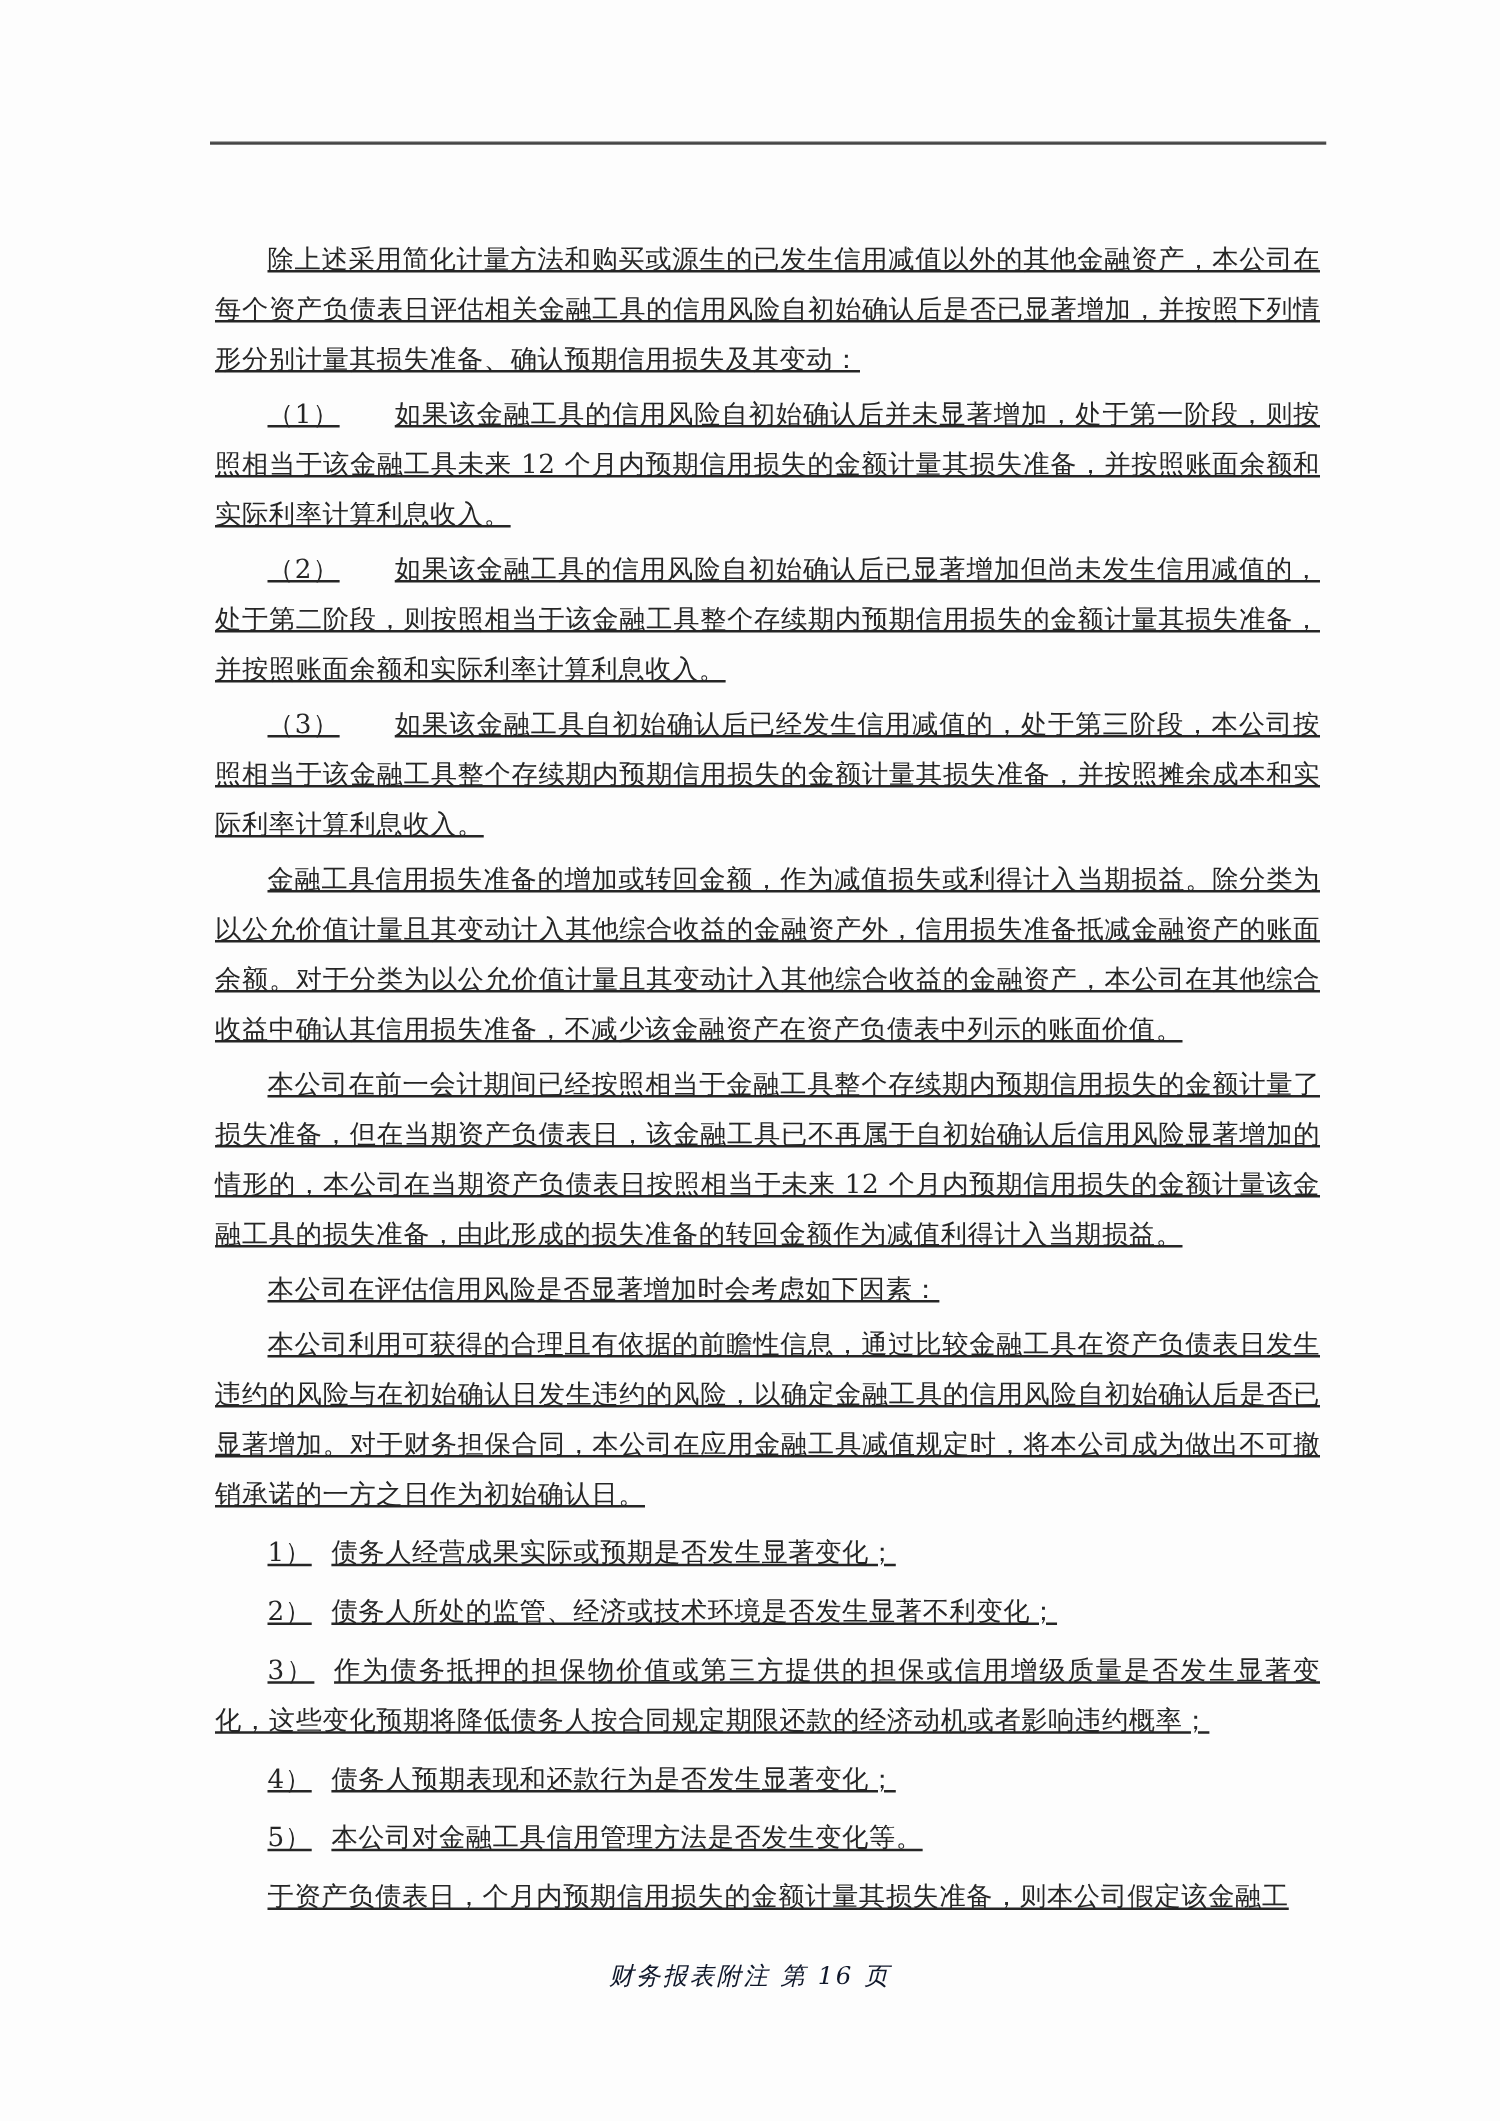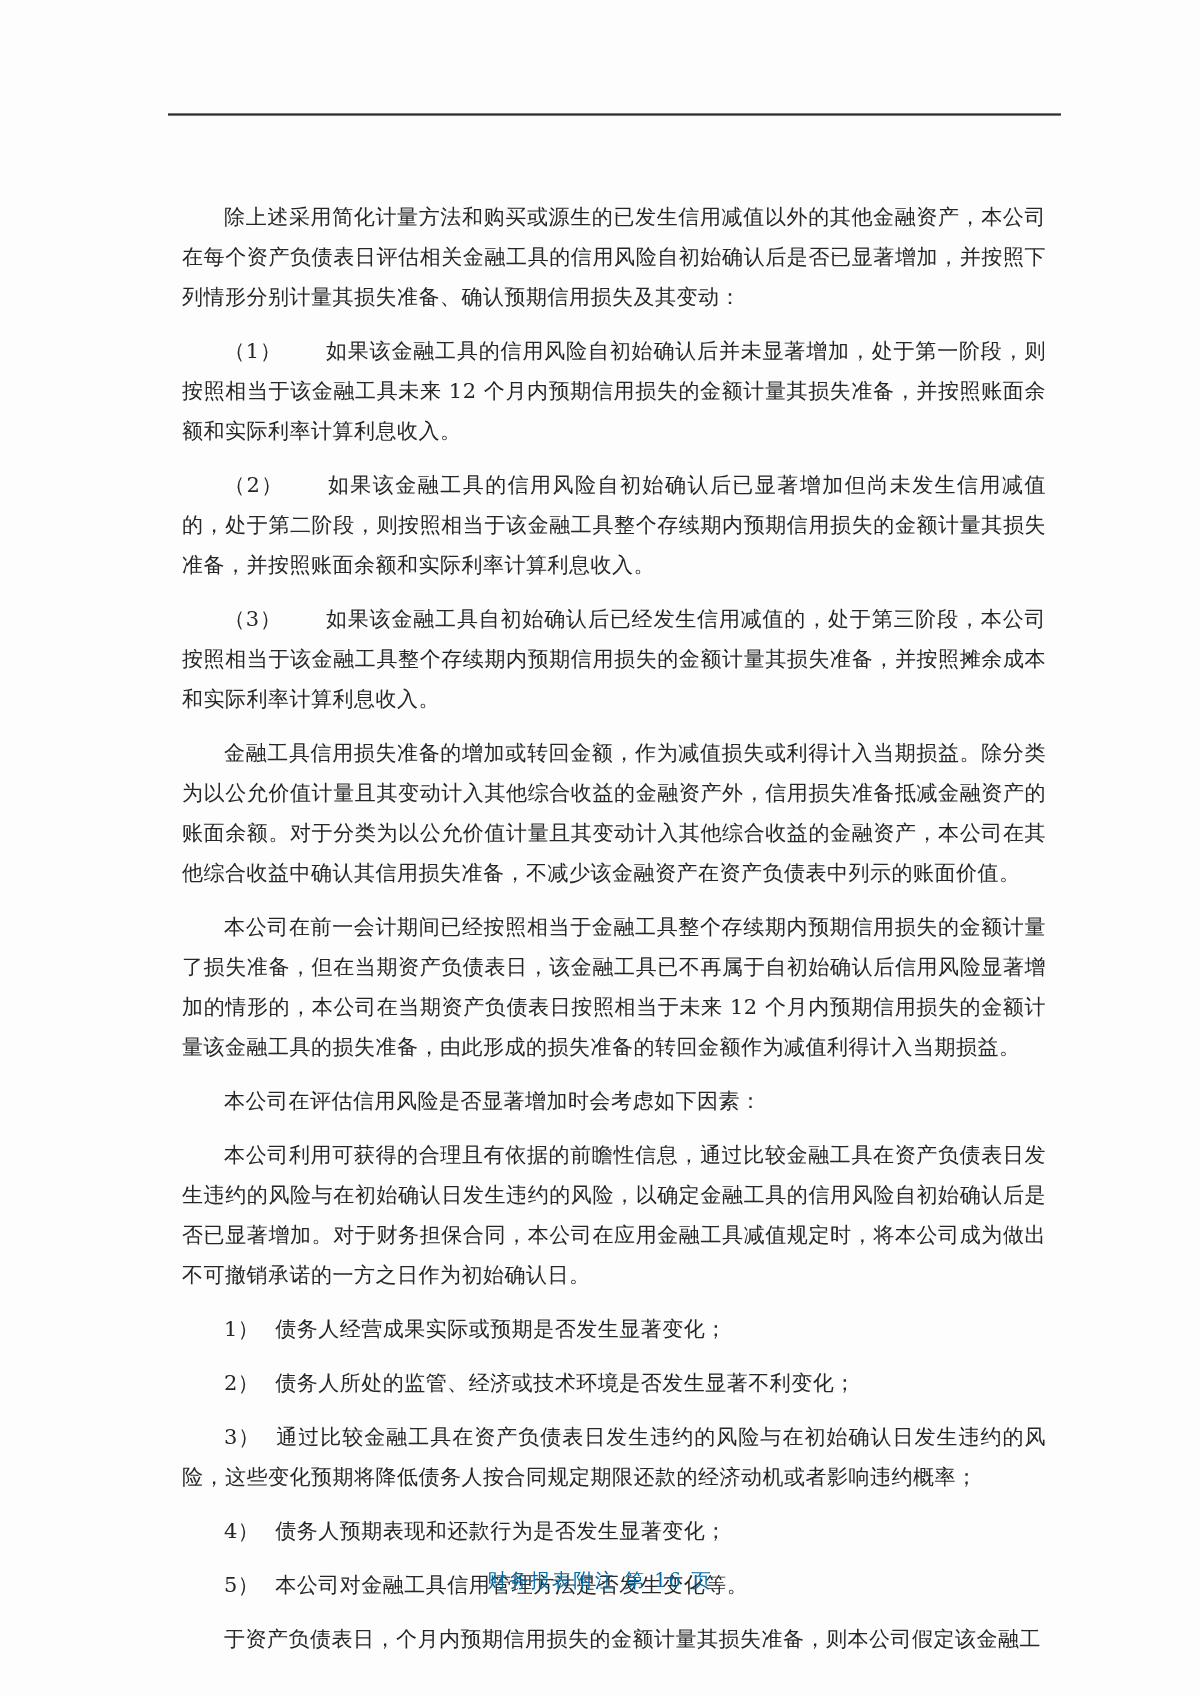--- a/index.html
+++ b/index.html
@@ -31,22 +31,23 @@
     left: 168px;
     width: 892px;
     font-size: 21px;
     line-height: 40px;
     text-align: justify;
     
     filter: blur(0.3px);
     letter-spacing: 0.5px;
   }
   .para {
-    margin: 14px;
+    margin: 4px;
     text-indent: 2em;
+    text-decoration: underline;
   }
   .para.numbered .label {
     margin-right: 2.1em;
   }
   .para.list {
     margin-top: 7px;
   }
   .para.list .label {
     margin-right: 0.75em;
   }
@@ -55,22 +56,23 @@
   }
   .footer {
     position: absolute;
     top: 1568px;
     left: 0;
     width: 1200px;
     text-align: center;
     font-size: 19.5px;
     line-height: 26px;
     letter-spacing: 2px;
-    color: #0369a1;
+    color: #0f172a;
     filter: blur(0.3px);
+    font-style: italic;
   }
 </style>
 </head>
 <body>
 
 <div class="page">
 
   <div class="header-rule"></div>
 
   <div class="content">
@@ -89,21 +91,21 @@
 
 
     <p class="para"><span>本公司在评估信用风险是否显著增加时会考虑如下因素：</span></p>
 
     <p class="para"><span>本公司利用可获得的合理且有依据的前瞻性信息，通过比较金融工具在资产负债表日发生违约的风险与在初始确认日发生违约的风险，以确定金融工具的信用风险自初始确认后是否已显著增加。对于财务担保合同，本公司在应用金融工具减值规定时，将本公司成为做出不可撤销承诺的一方之日作为初始确认日。</span></p>
 
     <p class="para list"><span class="label">1）</span><span>债务人经营成果实际或预期是否发生显著变化；</span></p>
 
     <p class="para list"><span class="label">2）</span><span>债务人所处的监管、经济或技术环境是否发生显著不利变化；</span></p>
 
-    <p class="para list"><span class="label">3）</span><span>通过比较金融工具在资产负债表日发生违约的风险与在初始确认日发生违约的风险，这些变化预期将降低债务人按合同规定期限还款的经济动机或者影响违约概率；</span></p>
+    <p class="para list"><span class="label">3）</span><span>作为债务抵押的担保物价值或第三方提供的担保或信用增级质量是否发生显著变化，这些变化预期将降低债务人按合同规定期限还款的经济动机或者影响违约概率；</span></p>
 
     <p class="para list"><span class="label">4）</span><span>债务人预期表现和还款行为是否发生显著变化；</span></p>
 
     <p class="para list"><span class="label">5）</span><span>本公司对金融工具信用管理方法是否发生变化等。</span></p>
 
     <p class="para after-list"><span>于资产负债表日，个月内预期信用损失的金额计量其损失准备，则本公司假定该金融工</span></p>
 
   </div>
 
   <div class="footer">财务报表附注 第 16 页</div>

